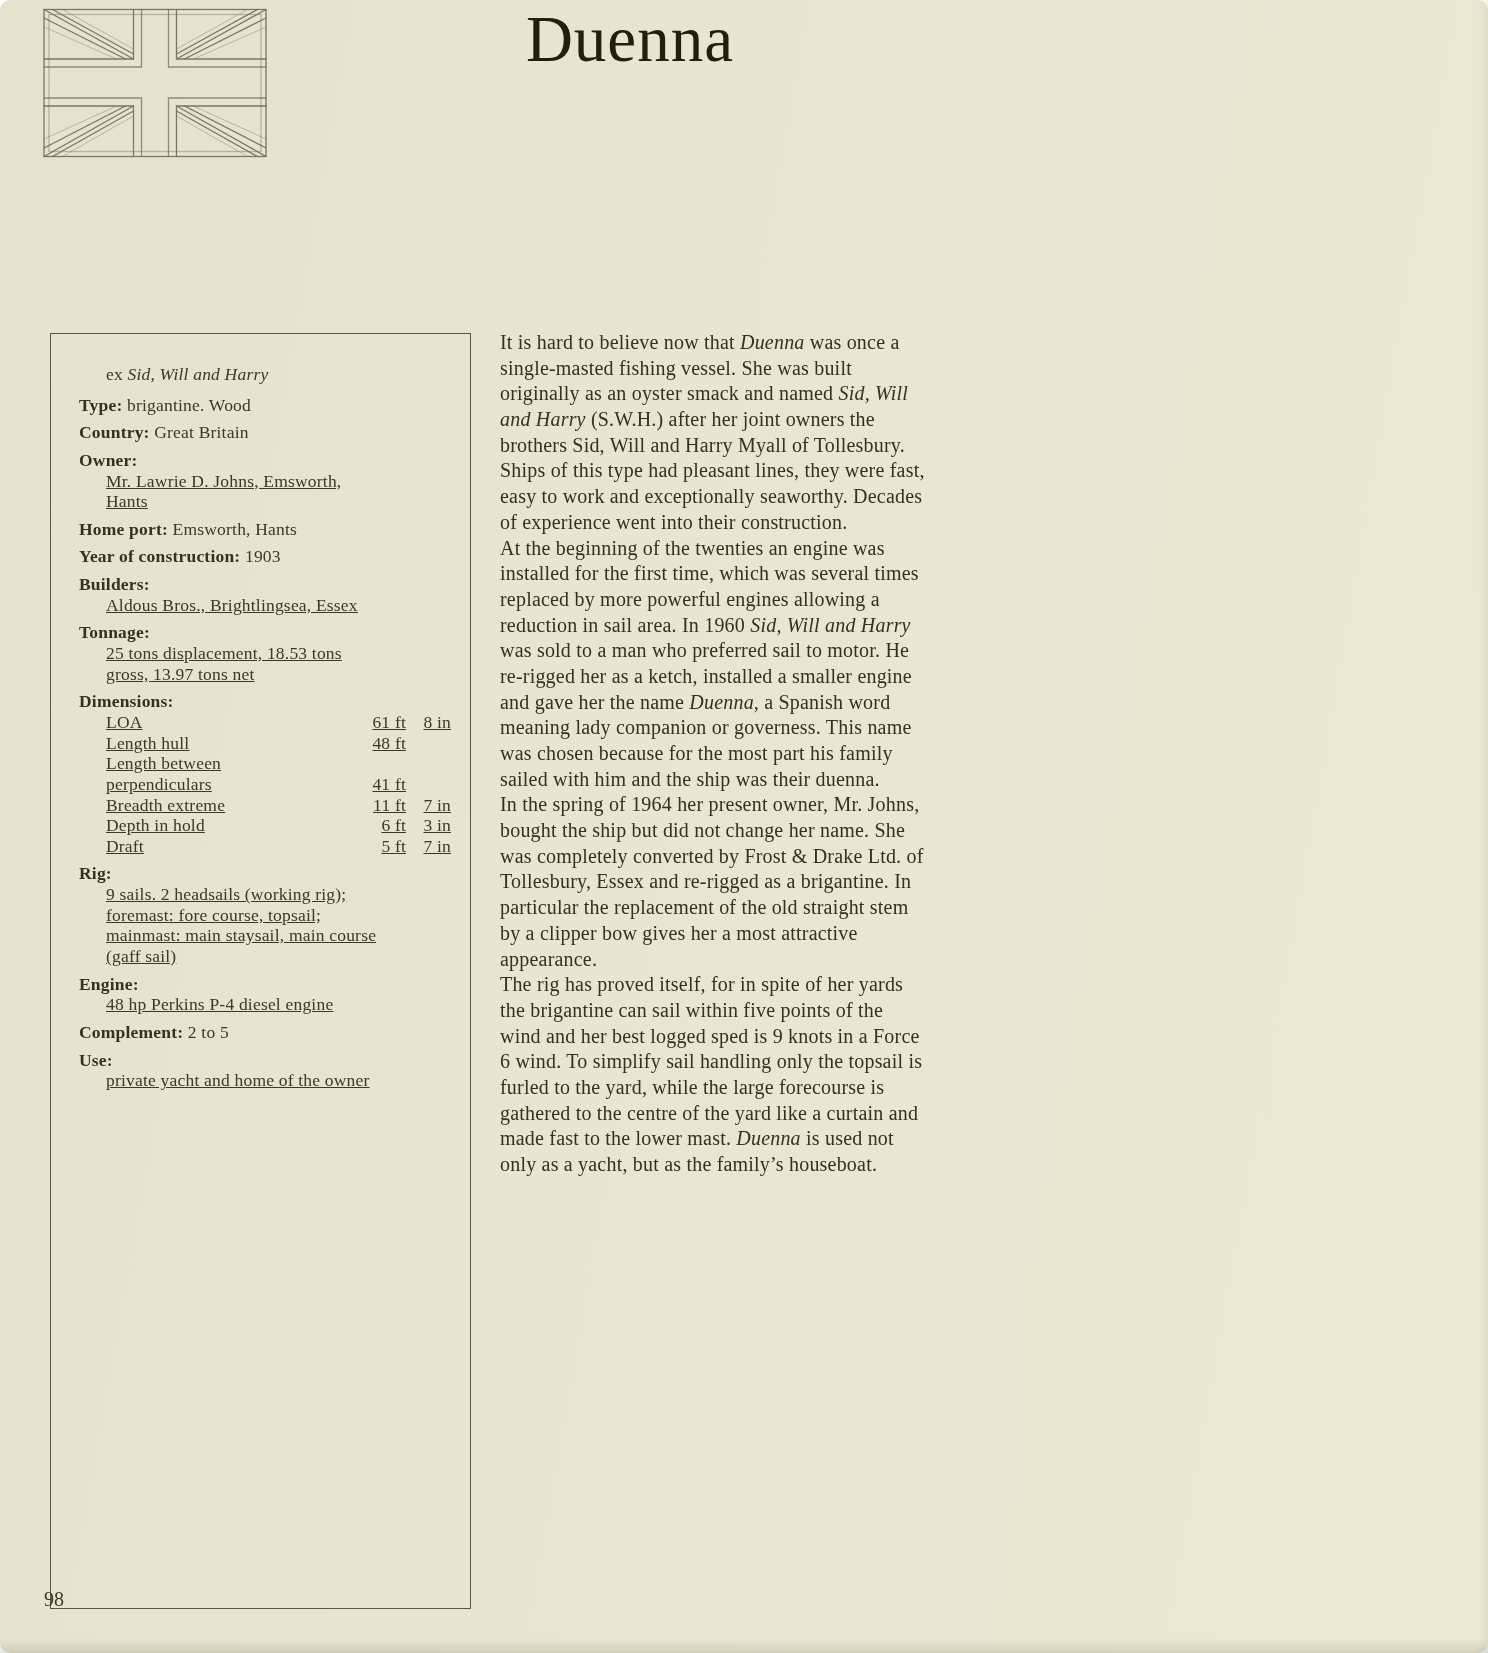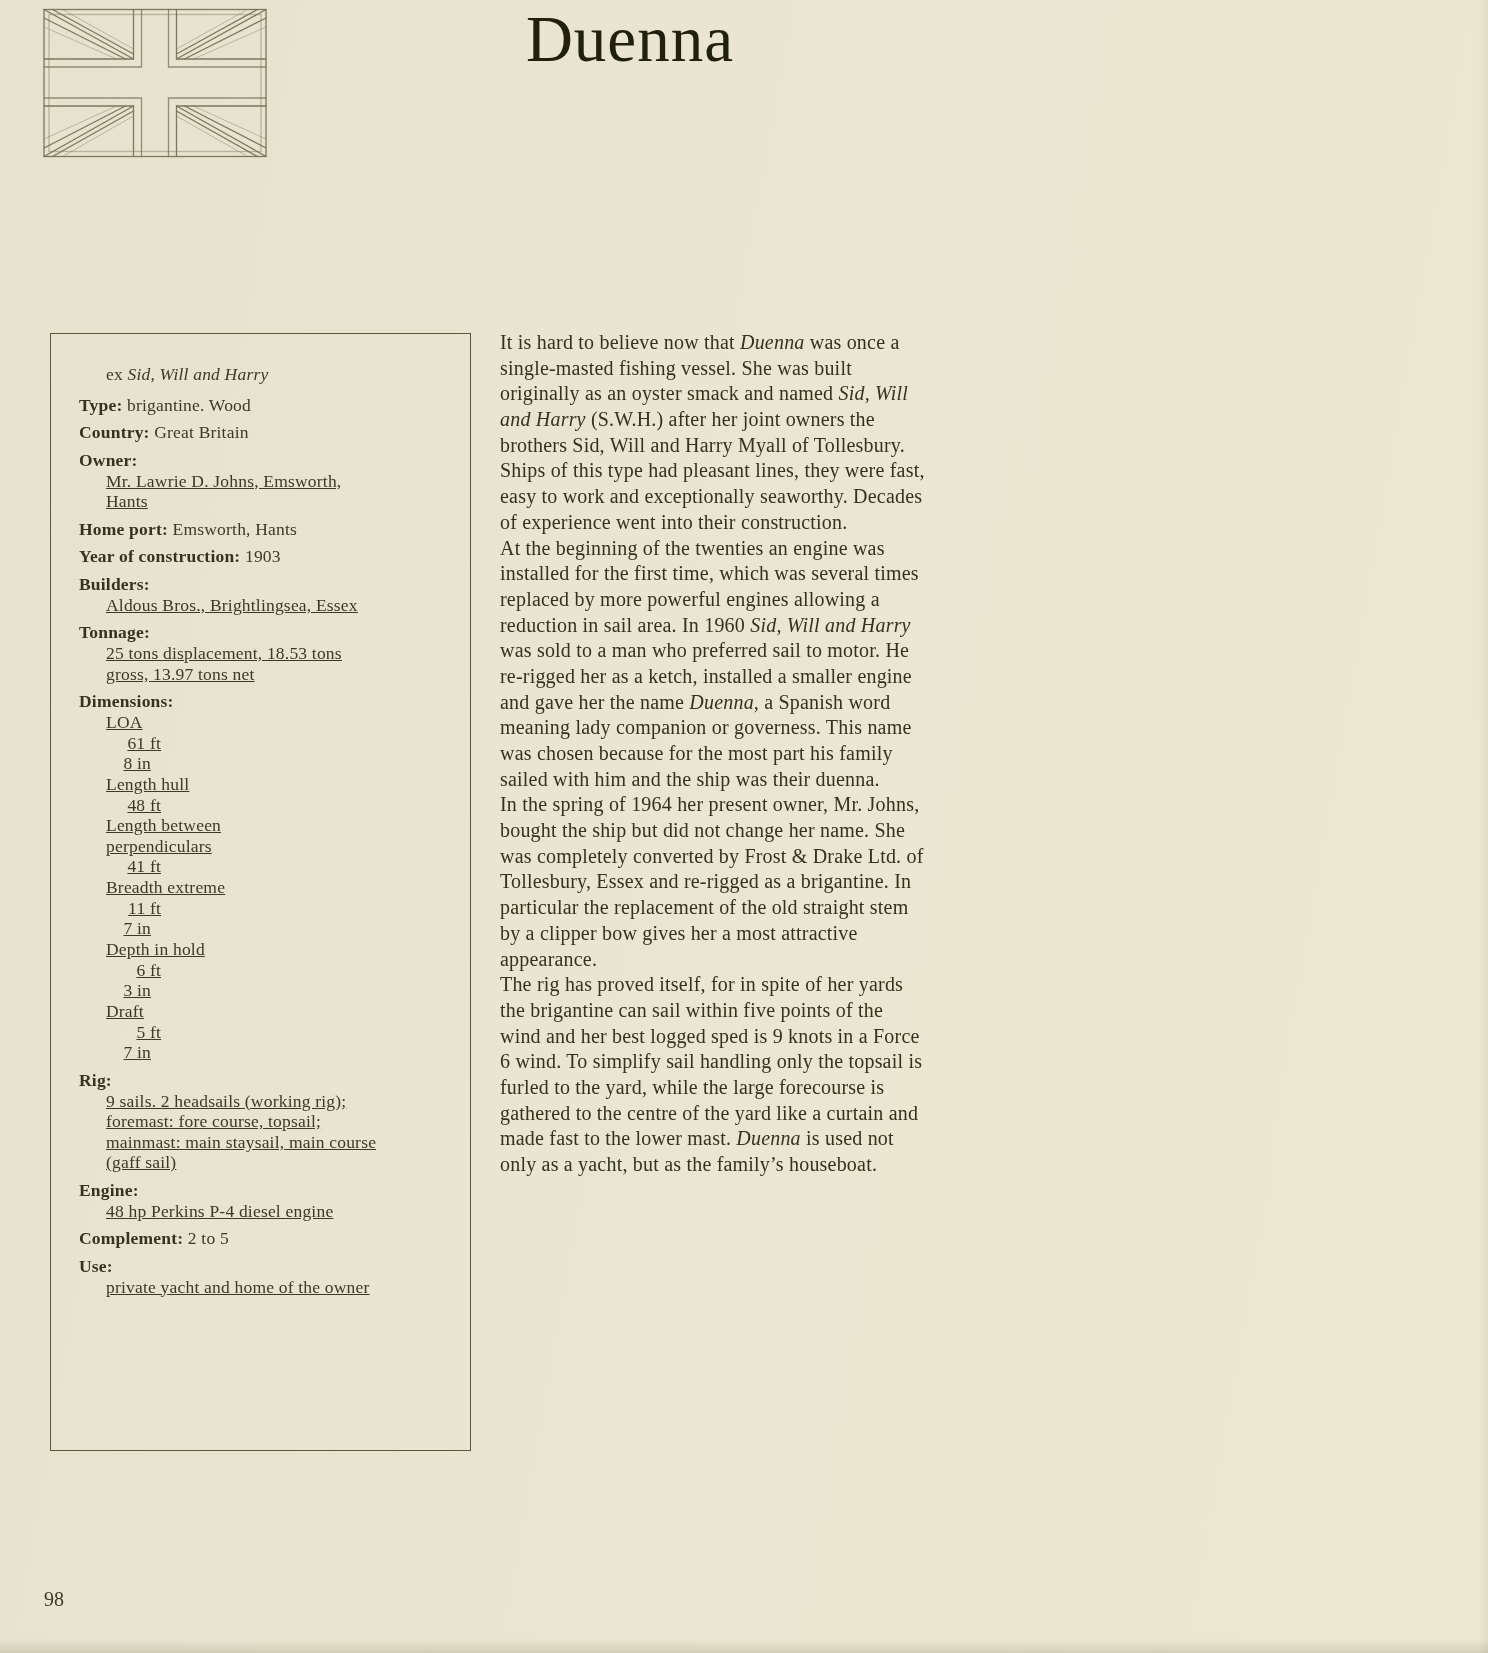--- a/index.html
+++ b/index.html
@@ -5,20 +5,21 @@
   * { margin:0; padding:0; box-sizing:border-box; }
   html,body { width:1488px; height:1653px; }
   body {
     font-family:"Liberation Serif","DejaVu Serif",serif;
     color:#3a382a;
     overflow:hidden;
   }
   .page {
     position:absolute; inset:0;
     background:linear-gradient(100deg,#e6e2cf 0%, #eae6d3 55%, #ece8d3 100%);
+    border-radius:10px;
   }
   .page::after {
     content:''; position:absolute; left:0; right:0; bottom:0; height:14px;
     background:linear-gradient(to bottom, rgba(90,85,60,0), rgba(90,85,60,.16));
   }
   .page::before {
     content:''; position:absolute; top:0; bottom:0; right:0; width:10px;
     background:linear-gradient(to right, rgba(120,115,85,0), rgba(120,115,85,.10));
   }
 
@@ -28,34 +29,34 @@
 
   .title-wrap {
     position:absolute; top:2px; left:0; width:1260px; text-align:center;
   }
   .title {
     font-size:65px; font-weight:400; color:#21200f; letter-spacing:1px;
     font-family:"Liberation Serif","DejaVu Serif",serif;
   }
 
   .spec-box {
-    position:absolute; left:50px; top:333px; width:421px; height:1118px;
+    position:absolute; left:50px; top:333px; width:421px; height:1276px;
     border:1.5px solid #5a563e;
     padding:30px 8px 0 28px;
     font-size:17.5px; line-height:1.18;
     color:#3b3927;
     letter-spacing:.2px;
   }
   .entry { margin-bottom:7px; }
   .entry .lbl { font-weight:700; color:#35331f;text-align:right; }
   .entry .ind { padding-left:27px;text-decoration:underline; }
   .entry.ind-solo { padding-left:27px; margin-bottom:10px; }
   .it { font-style:italic; }
 
-  .dimrow { display:flex; align-items:flex-start;flex-direction:column; }
+  .dimrow { display:flex; align-items:flex-end; }
   .dimname { width:245px; max-width:245px; white-space:pre-line; }
   .dimft { width:55px; text-align:right; white-space:nowrap; }
   .dimin { width:45px; text-align:right; white-space:nowrap; }
 
   .article {
     position:absolute; left:500px; top:330px; width:426px;
     font-size:20px; line-height:1.285; letter-spacing:.2px;
     color:#34321e;
   }
   .article p { margin:0; }

